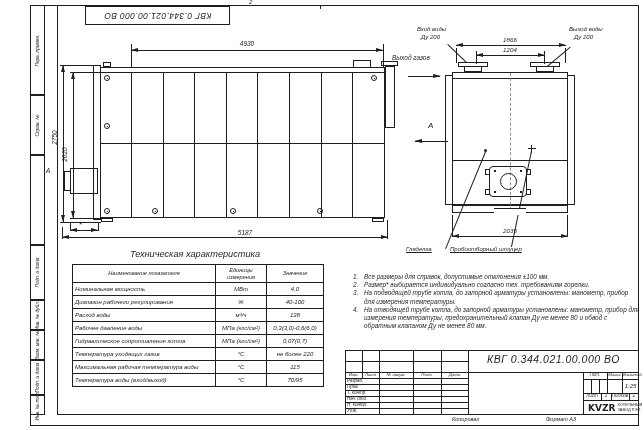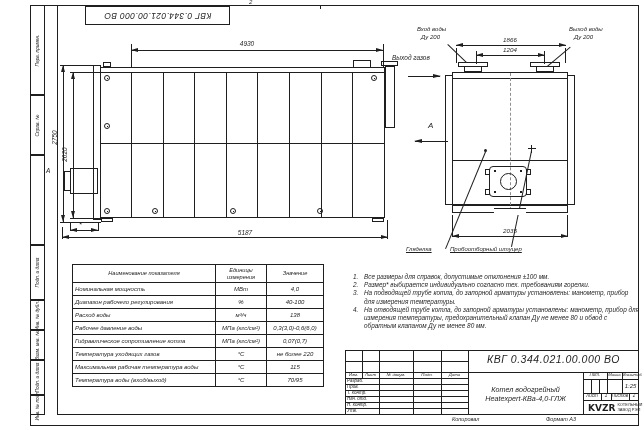--- a/index.html
+++ b/index.html
@@ -184,20 +184,21 @@
   <div class="t ul" style="left:406px;top:246px;font-size:6px">Гляделка</div>
   <div class="t ul" style="left:450px;top:246px;font-size:6px">Пробоотборный штуцер</div>
 
   <div class="bx" style="left:452px;top:205px;width:116px;height:8px"></div>
   <div class="a" style="left:494px;top:208px;width:32px;height:6px;background:#fff;border-top:1px solid #1f1f1f"></div>
   <div class="ln" style="left:452px;top:215px;width:1px;height:22px"></div>
   <div class="ln" style="left:567px;top:215px;width:1px;height:22px"></div>
   <div class="dimh arr" style="left:452px;top:236px;width:116px"></div>
   <div class="t tc" style="left:470px;top:228px;width:80px;font-size:6.2px">2035</div>
 
+  <div class="t tc" style="left:110px;top:249px;width:170px;font-size:9.2px">Техническая характеристика</div>
   <table class="spec">
     <tbody>
         <tr class="hdr">
       <td class="nm">Наименование показателя</td>
       <td class="un">Единицы измерения</td>
       <td class="vl">Значение</td>
     </tr>
     <tr>
           <td class="nm">Номинальная мощность</td>
           <td class="un">МВт</td>
@@ -280,24 +281,20 @@
   <div class="ln" style="left:622px;top:372px;width:1px;height:21px"></div>
   <div class="ln" style="left:591px;top:379px;width:1px;height:14px"></div>
   <div class="ln" style="left:599px;top:379px;width:1px;height:14px"></div>
   <div class="ln" style="left:583px;top:393px;width:56px;height:1px"></div>
   <div class="ln" style="left:601px;top:393px;width:1px;height:7px"></div>
   <div class="ln" style="left:611px;top:393px;width:1px;height:7px"></div>
   <div class="ln" style="left:629px;top:393px;width:1px;height:7px"></div>
   <div class="ln" style="left:583px;top:400px;width:56px;height:1px"></div>
 
   <div class="t tc" style="left:470px;top:354px;width:167px;font-size:10.5px;letter-spacing:.5px">КВГ 0.344.021.00.000 ВО</div>
-  <div class="a" style="left:470px;top:374px;width:111px;height:39px;display:flex;flex-direction:column;align-items:center;justify-content:center">
-    <span style="font-size:7.2px;line-height:9px">Котел водогрейный</span>
-    <span style="font-size:7.2px;line-height:9px">Heatexpert-КВа-4,0-ГЛЖ</span>
-  </div>
 
   <div class="t tc" style="left:345px;top:372.5px;width:17px;font-size:4.3px">Изм.</div>
   <div class="t tc" style="left:362px;top:372.5px;width:17px;font-size:4.3px">Лист</div>
   <div class="t tc" style="left:379px;top:372.5px;width:34px;font-size:4.3px">№ докум.</div>
   <div class="t tc" style="left:413px;top:372.5px;width:28px;font-size:4.3px">Подп.</div>
   <div class="t tc" style="left:441px;top:372.5px;width:27px;font-size:4.3px">Дата</div>
 
   <div class="t" style="left:347px;top:378.8px;font-size:4.5px">Разраб.</div>
   <div class="t" style="left:347px;top:384.8px;font-size:4.5px">Пров.</div>
   <div class="t" style="left:347px;top:390.8px;font-size:4.5px">Т. контр.</div>

